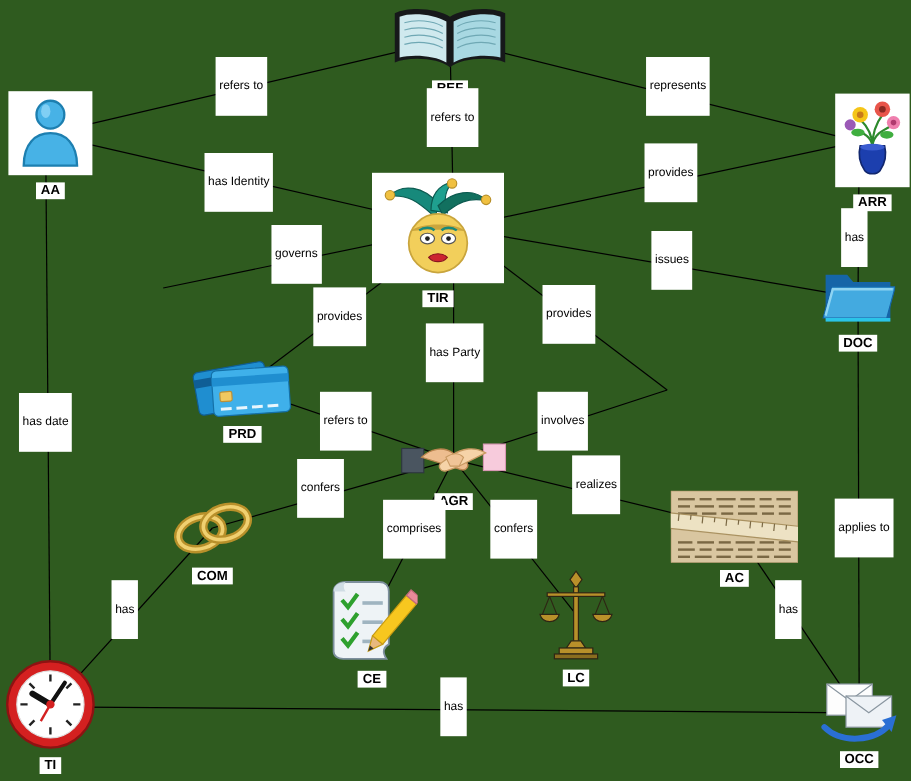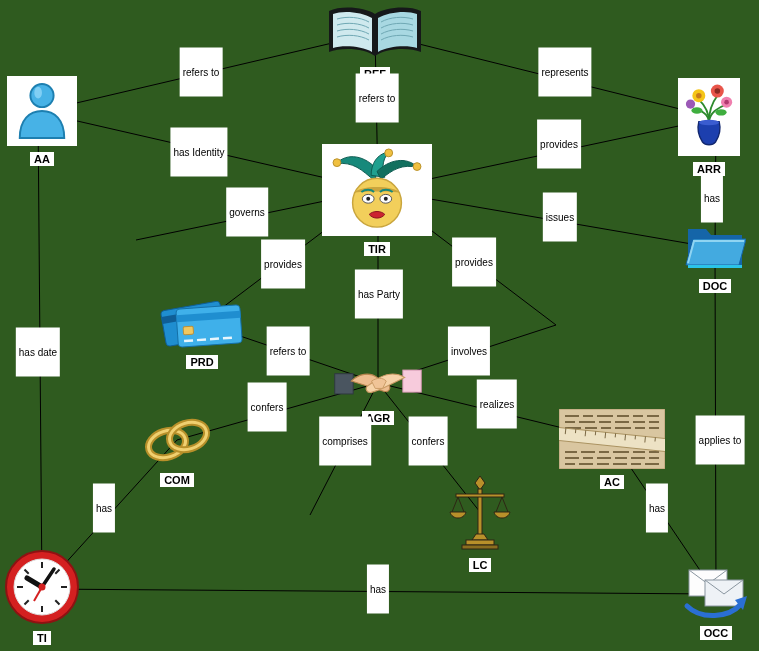--- a/index.html
+++ b/index.html
@@ -94,21 +94,21 @@
     <div class="icon bg-white">
       <svg width="58" height="62" viewBox="0 0 60 64">
         <circle cx="30" cy="16" r="12" fill="#47b2e6" stroke="#1d7fb0" stroke-width="2"></circle>
         <path d="M7 60 C7 41 17 32 30 32 C43 32 53 41 53 60 Z" fill="#47b2e6" stroke="#1d7fb0" stroke-width="2"></path>
         <ellipse cx="26" cy="13" rx="4" ry="6" fill="#8fd6f7" opacity="0.8"></ellipse>
       </svg>
     </div>
     <div class="node-label"><span>AA</span></div>
   </div>
 
-  <div class="node" style="left:678px;top:78px;width:62px">
+  <div class="node" style="left:696px;top:78px;width:62px">
     <div class="icon bg-white">
       <svg width="50" height="70" viewBox="0 0 54 74">
         <g stroke="#2d8a2d" stroke-width="2" fill="none">
           <path d="M27 42 C27 32 22 24 16 18"></path>
             <path d="M27 42 C27 30 30 22 36 14"></path>
           <path d="M27 42 C26 34 20 30 10 28"></path>
             <path d="M27 42 C28 32 36 28 44 24"></path>
         </g>
         <ellipse cx="14" cy="30" rx="6" ry="3.5" fill="#3fae3f"></ellipse>
         <ellipse cx="40" cy="32" rx="6" ry="3.5" fill="#3fae3f"></ellipse>
@@ -119,21 +119,21 @@
         <circle cx="46" cy="21" r="6" fill="#ef7fae"></circle>
           <circle cx="46" cy="21" r="2.5" fill="#b03a6e"></circle>
         <circle cx="7" cy="23" r="5" fill="#9b59b6"></circle>
         <path d="M16 42 L38 42 C40 50 38 58 34 64 C31 68 23 68 20 64 C16 58 14 50 16 42 Z" fill="#1c3fae" stroke="#12276e" stroke-width="1.5"></path>
         <ellipse cx="27" cy="43" rx="11" ry="3" fill="#3a5cd0"></ellipse>
       </svg>
     </div>
     <div class="node-label"><span>ARR</span></div>
   </div>
 
-  <div class="node" style="left:320px;top:144px;width:114px">
+  <div class="node" style="left:308px;top:144px;width:114px">
     <div class="icon bg-white">
       <svg width="98" height="84" viewBox="0 0 100 86">
         <path d="M48 34 C34 22 26 14 8 16 C20 4 38 8 50 22 Z" fill="#17897b" stroke="#0c5a50"></path>
         <path d="M44 28 C44 16 50 6 62 4 C54 14 56 22 58 30 Z" fill="#1fa08f" stroke="#0c5a50"></path>
         <path d="M54 32 C66 22 76 16 92 20 C80 8 62 12 50 24 Z" fill="#12705f" stroke="#0c5a50"></path>
         <circle cx="9" cy="15" r="4" fill="#f0c040" stroke="#b8902a"></circle>
         <circle cx="62" cy="5" r="4" fill="#f0c040" stroke="#b8902a"></circle>
         <circle cx="91" cy="19" r="4" fill="#f0c040" stroke="#b8902a"></circle>
         <ellipse cx="50" cy="56" rx="25" ry="25" fill="#f2cf5b" stroke="#c9a53d" stroke-width="1.5"></ellipse>
         <path d="M26 46 C34 38 66 38 74 46 C66 44 34 44 26 46 Z" fill="#caa53d"></path>
@@ -268,20 +268,45 @@
               <line x1="76" y1="24" x2="76" y2="28"></line>
               <line x1="86" y1="24" x2="86" y2="30"></line>
               <line x1="96" y1="24" x2="96" y2="28"></line>
           </g>
         </g>
       </svg>
     </div>
     <div class="node-label"><span>AC</span></div>
   </div>
 
+  <div class="node" style="left:271px;top:479px;width:78px">
+    <div class="icon">
+      <svg width="76" height="74" viewBox="0 0 76 74">
+        <path d="M16 6 C10 6 6 10 6 14 L6 64 C6 68 10 70 14 70 L50 70 C46 64 48 60 52 58 L52 14 C52 8 48 6 44 6 Z" fill="#eef3f6" stroke="#7d8f9d" stroke-width="1.5"></path>
+        <path d="M16 6 C10 6 6 9 6 14 L16 14 C14 11 14 8 16 6 Z" fill="#cfdce4"></path>
+        <g stroke="#2ea02e" stroke-width="3.5" fill="none">
+          <path d="M13 21 l5 6 l8 -11"></path>
+            <path d="M13 37 l5 6 l8 -11"></path>
+            <path d="M13 53 l5 6 l8 -11"></path>
+        </g>
+        <g fill="#9fb4c0">
+          <rect x="30" y="22" width="17" height="3"></rect>
+            <rect x="30" y="38" width="17" height="3"></rect>
+            <rect x="30" y="54" width="17" height="3"></rect>
+        </g>
+        <g transform="rotate(40 52 44)">
+          <rect x="46" y="14" width="11" height="44" fill="#f7c71f" stroke="#c79a12"></rect>
+          <path d="M46 58 L57 58 L51.5 70 Z" fill="#e8b87f" stroke="#c79a12"></path>
+          <path d="M49.5 65.5 L53.5 65.5 L51.5 70 Z" fill="#333"></path>
+          <rect x="46" y="8" width="11" height="6" fill="#e88a9a" stroke="#c06a7a"></rect>
+        </g>
+      </svg>
+    </div>
+    <div class="node-label"><span>CE</span></div>
+  </div>
 
   <div class="node" style="left:447px;top:474px;width:66px">
     <div class="icon">
       <svg width="64" height="78" viewBox="0 0 64 78">
         <g fill="#b8902a" stroke="#2e2614">
           <path d="M32 2 L37 9 L32 16 L27 9 Z"></path>
           <rect x="30" y="15" width="4" height="48"></rect>
           <rect x="8" y="20" width="48" height="3"></rect>
         </g>
         <g stroke="#2e2614" stroke-width="1" fill="none">

